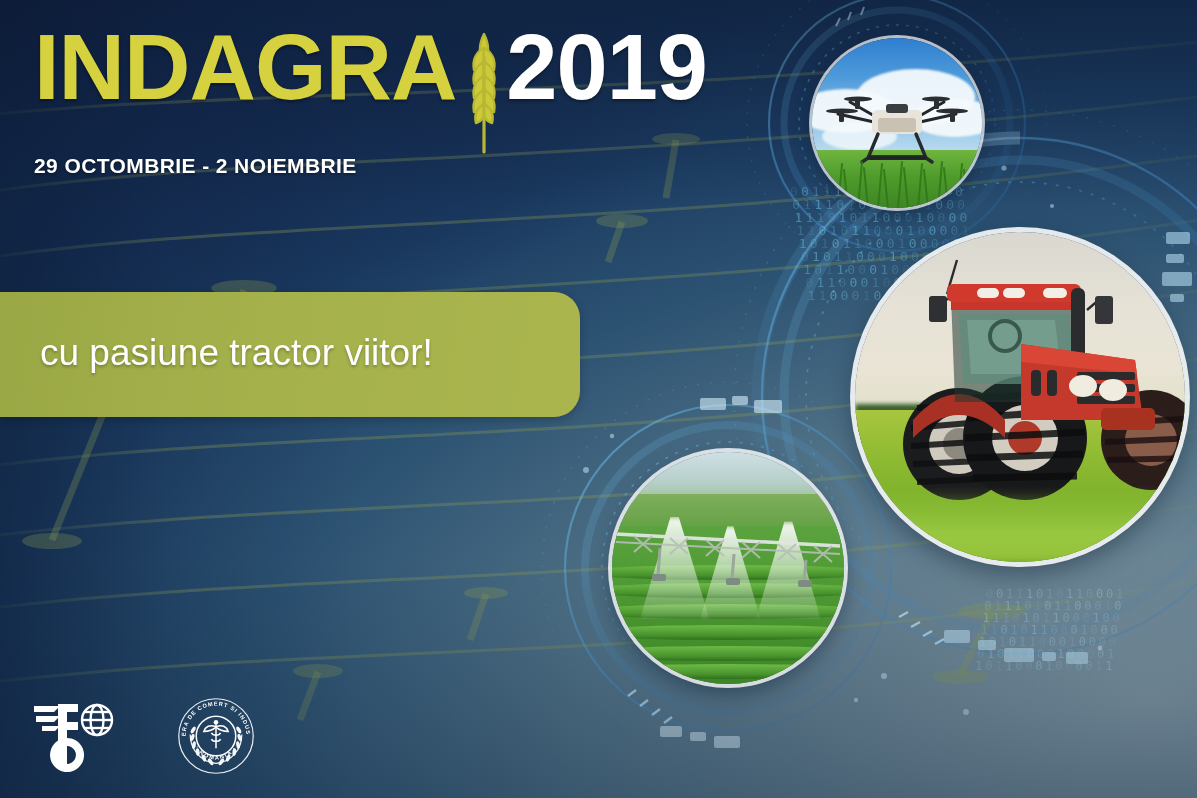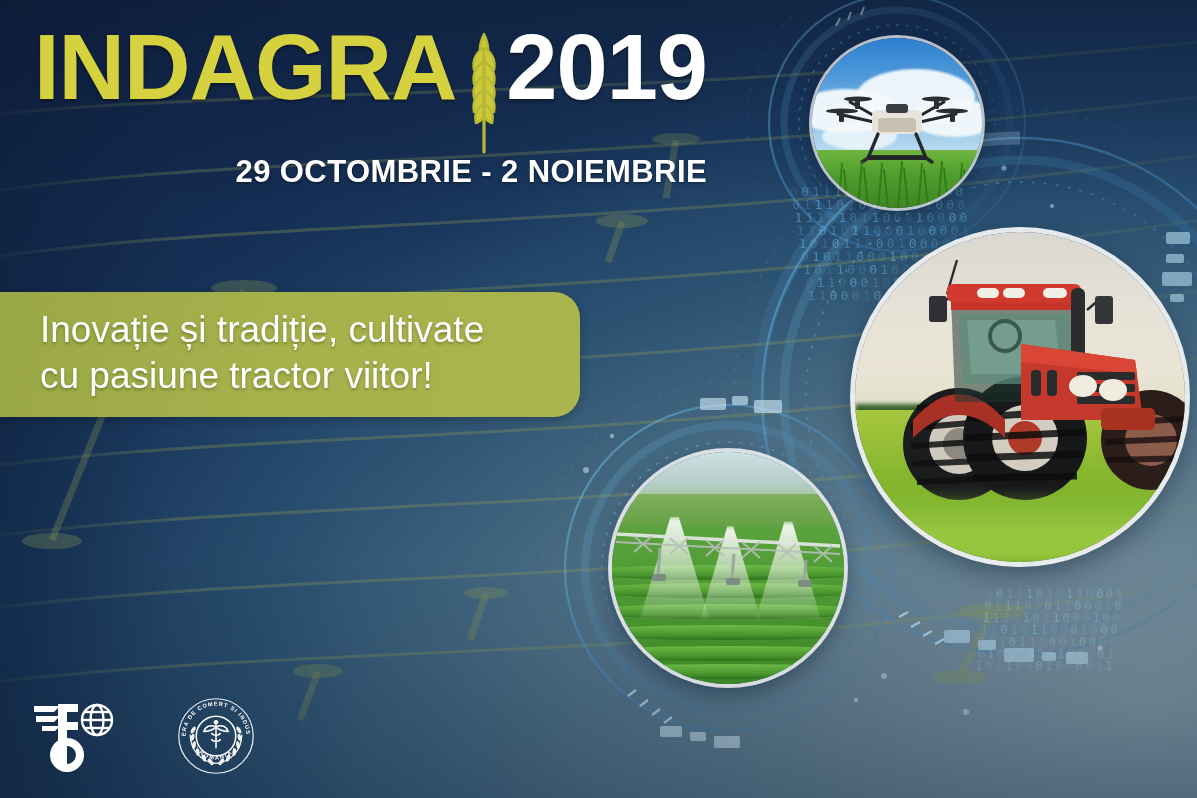--- a/index.html
+++ b/index.html
@@ -30,36 +30,36 @@
     background:linear-gradient(180deg, rgba(10,22,44,0.38) 0%, rgba(10,22,44,0) 26%, rgba(10,22,44,0) 70%, rgba(14,32,56,0.30) 100%);
   }
   .bg-edge-l{
     position:absolute; inset:0;
     background:linear-gradient(90deg, rgba(10,24,48,0.42) 0%, rgba(10,24,48,0.10) 14%, rgba(10,24,48,0) 30%);
   }
 
   .svg-layer{ position:absolute; inset:0; width:100%; height:100%; pointer-events:none; }
 
   
-  .header{ position:absolute; left:34px; top:22px;text-align:right; }
+  .header{ position:absolute; left:34px; top:22px; }
   .title-row{ display:flex; align-items:flex-start; }
   .brand{
     font-size:92px; font-weight:700; letter-spacing:-1px; line-height:0.98;
     color:#d6d23f;
     text-shadow:0 2px 3px rgba(0,0,0,.38);
   }
   .wheat-sep{ width:44px; height:128px; margin:6px 2px 0 6px; flex:none; }
   .year{
     font-size:92px; font-weight:700; letter-spacing:-1px; line-height:0.98;
     color:#ffffff; margin-left:-2px;
     text-shadow:0 2px 3px rgba(0,0,0,.38);
   }
   .dates{
     margin-top:-2px;
-    font-size:31px; font-weight:700; letter-spacing:.4px;
+    font-size:21px; font-weight:700; letter-spacing:.4px;
     color:#ffffff;
     text-shadow:0 1px 3px rgba(0,0,0,.45);
   }
 
   
   .tagline{
     position:absolute; left:0; top:292px;
     width:580px; min-height:125px;
     background:linear-gradient(100deg,#9aa845 0%,#a5b14b 45%,#aab54e 100%);
     border-radius:0 26px 26px 0;
@@ -714,21 +714,20 @@
           <path d="M22,76 C29,80 32,87 30,95 C23,93 20,86 22,76 Z"></path>
         </g>
         <path d="M22,30 L22,124" stroke="#b9b832" stroke-width="3.2" fill="none" stroke-linecap="round"></path>
       </svg>
       <div class="year">2019</div>
     </div>
     <div class="dates">29 OCTOMBRIE - 2 NOIEMBRIE</div>
   </div>
 
   <div class="tagline">
-    <div class="tagline-line">Inovație și tradiție, cultivate</div>
     <div class="tagline-line">cu pasiune tractor viitor!</div>
   </div>
 
   <div class="logos">
     <svg class="logo-romexpo" viewBox="0 0 86 72">
       <g fill="#ffffff">
         <rect x="24" y="4" width="9" height="64"></rect>
         <rect x="24" y="4" width="20" height="8"></rect>
         <rect x="24" y="22" width="20" height="8"></rect>
         <path d="M0,6 L26,6 L20,12 L0,12 Z"></path>

